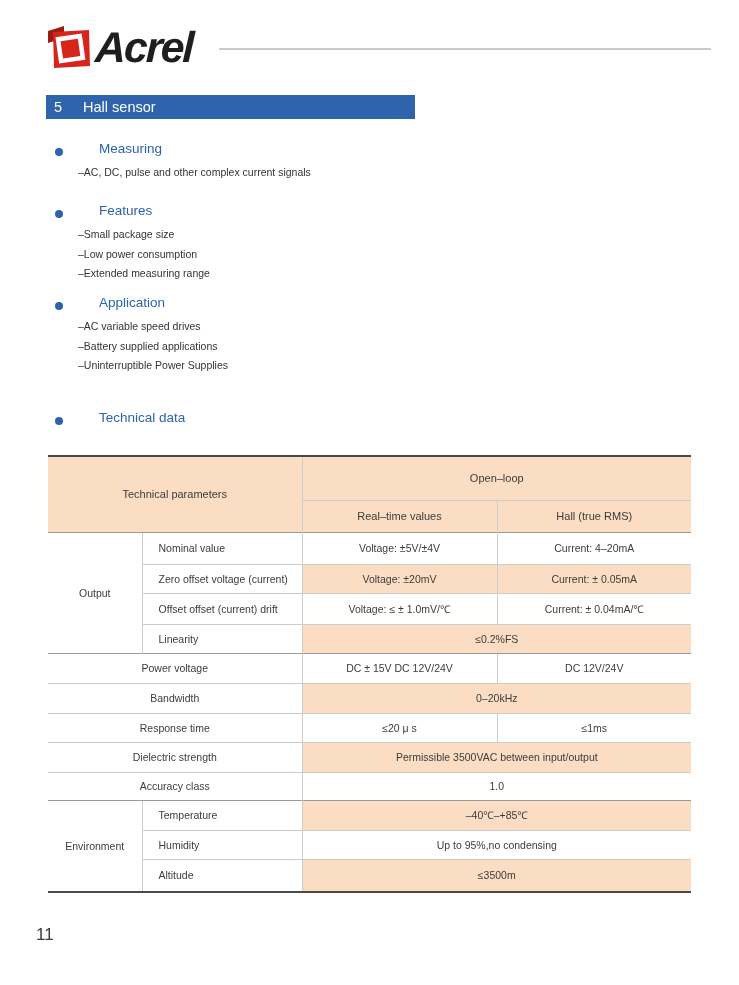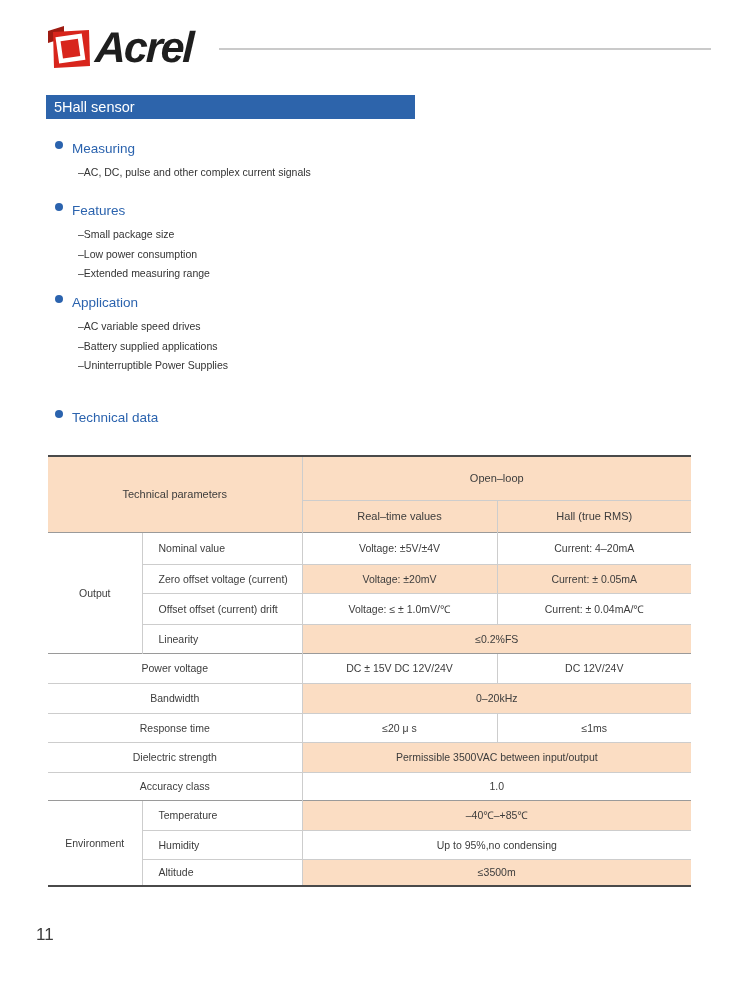--- a/index.html
+++ b/index.html
@@ -28,25 +28,25 @@
   }
   .logo-rule{position:absolute;left:219px;top:48px;width:492px;height:2px;background:#cacaca;}
 
   
   .section-bar{
     position:absolute;left:46px;top:95px;width:369px;height:24px;
     background:var(--accent-blue);color:#fff;font-size:14.5px;
     display:flex;align-items:center;
   }
   .bar-num{margin-left:8px;}
-  .bar-title{}
+  .bar-title{margin-left:21px;}
 
   
   .section{position:absolute;left:55px;}
-  .section-head{display:flex;align-items:flex-start;}
+  .section-head{display:flex;align-items:flex-end;gap:27px;}
   .dot{width:8px;height:8px;border-radius:50%;background:var(--heading-blue);flex:0 0 auto;}
   .section-title{color:var(--heading-blue);font-size:13.5px;margin-left:9px;}
   .section-items{margin:7px 0 0 23px;}
   .item{font-size:10.5px;color:#333;line-height:19.5px;white-space:nowrap;}
 
   
   .tech-table{
     position:absolute;left:48px;top:455px;width:643px;
     border-collapse:collapse;table-layout:fixed;
     font-size:10.5px;color:var(--text-main);
@@ -190,21 +190,21 @@
 
       <tr style="height:30px" class="group-sep">
         <td rowspan="3">Environment</td>
         <td class="lbl bl">Temperature</td>
         <td colspan="2" class="peach bl">–40℃–+85℃</td>
       </tr>
       <tr style="height:29px">
         <td class="lbl bl">Humidity</td>
         <td colspan="2" class="bl">Up to 95%,no condensing</td>
       </tr>
-      <tr style="height:27px">
+      <tr style="height:33px">
         <td class="lbl bl">Altitude</td>
         <td colspan="2" class="peach bl">≤3500m</td>
       </tr>
     </tbody>
   </table>
 
   <div class="page-number">11</div>
 
 </div>
 

